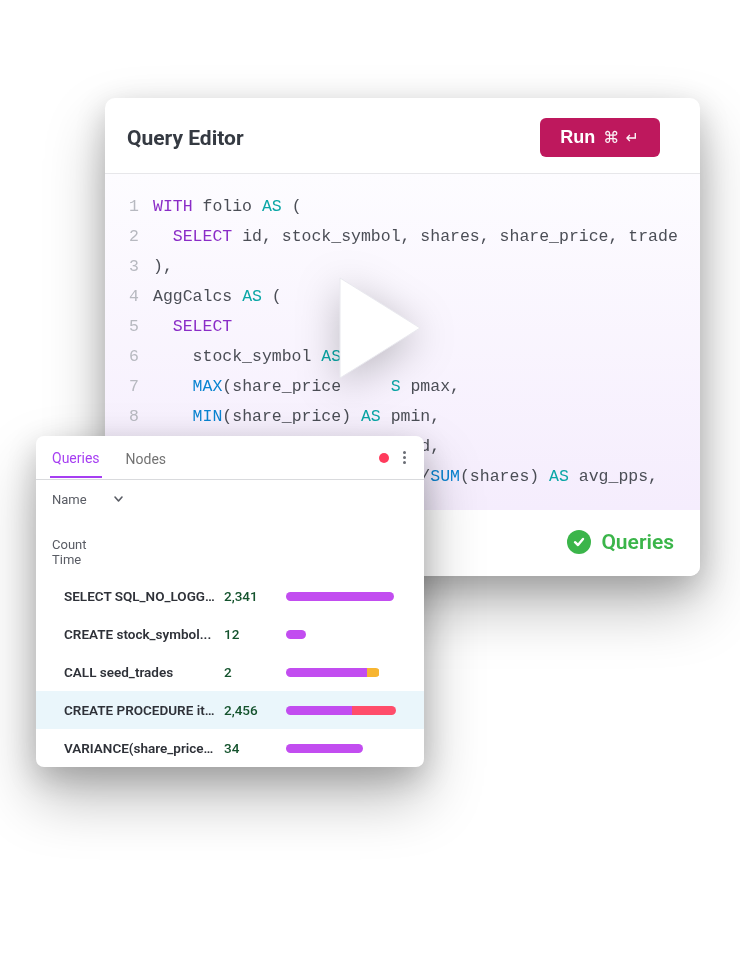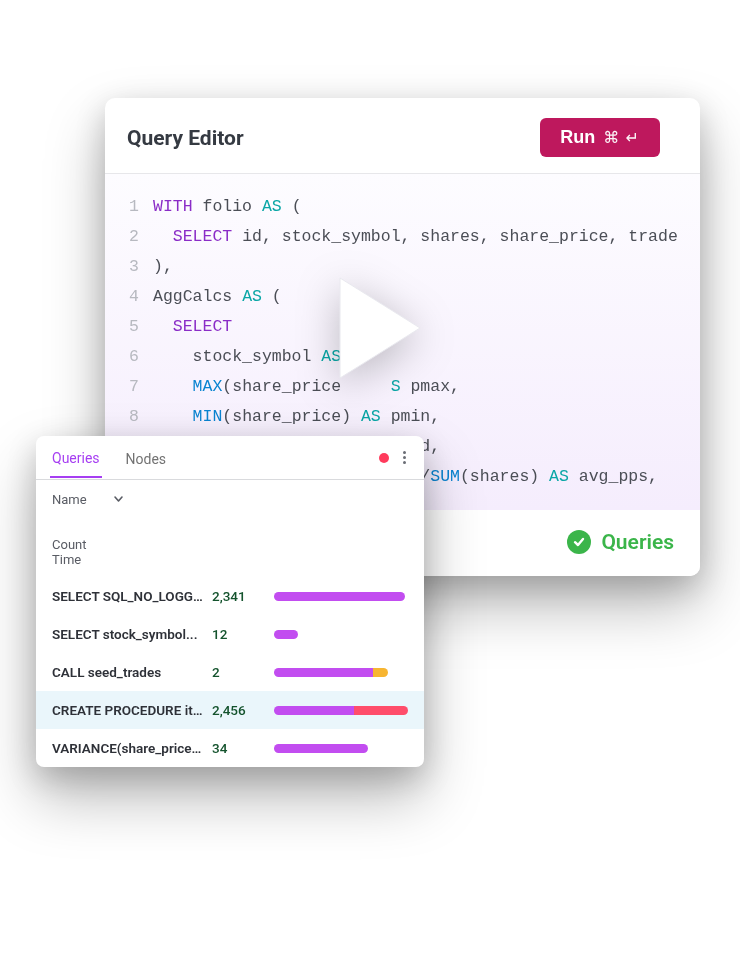--- a/index.html
+++ b/index.html
@@ -124,21 +124,21 @@
     flex-direction: column;
   }
   .col-name { width: 160px; display: flex; align-items: center; gap: 26px; }
   .col-count { width: 62px; margin-top: 30px; }
   .col-time { flex: 1; }
   .sort-caret { font-size: 11px; color: #595c64; }
 
   .row {
     display: flex;
     align-items: center;
-    padding: 11px 16px;
+    padding: 11px 28px;
     font-size: 13.5px;
     color: #2e3138;
     font-weight: 600;
   }
   .row.hl { background: #eaf6fb; }
   .cell-name { width: 160px; overflow: hidden; text-overflow: ellipsis; white-space: nowrap; padding-right: 8px;}
   .cell-count { width: 62px; font-weight: 500; color: #14532d; }
   .cell-bar { flex: 1; display: flex; align-items: center; }
   .bar {
     height: 9px;
@@ -223,21 +223,21 @@
       <div class="row">
         <div class="cell-name">SELECT SQL_NO_LOGGI..</div>
         <div class="cell-count">2,341</div>
         <div class="cell-bar">
           <div class="bar" style="width: 98%;">
             <div class="seg purple" style="width: 100%;"></div>
           </div>
         </div>
       </div>
       <div class="row">
-        <div class="cell-name">SELECT stock_symbol...</div>
+        <div class="cell-name">CREATE stock_symbol...</div>
         <div class="cell-count">12</div>
         <div class="cell-bar">
           <div class="bar" style="width: 18%;">
             <div class="seg purple" style="width: 100%;"></div>
           </div>
         </div>
       </div>
       <div class="row">
         <div class="cell-name">CALL seed_trades</div>
         <div class="cell-count">2</div>

